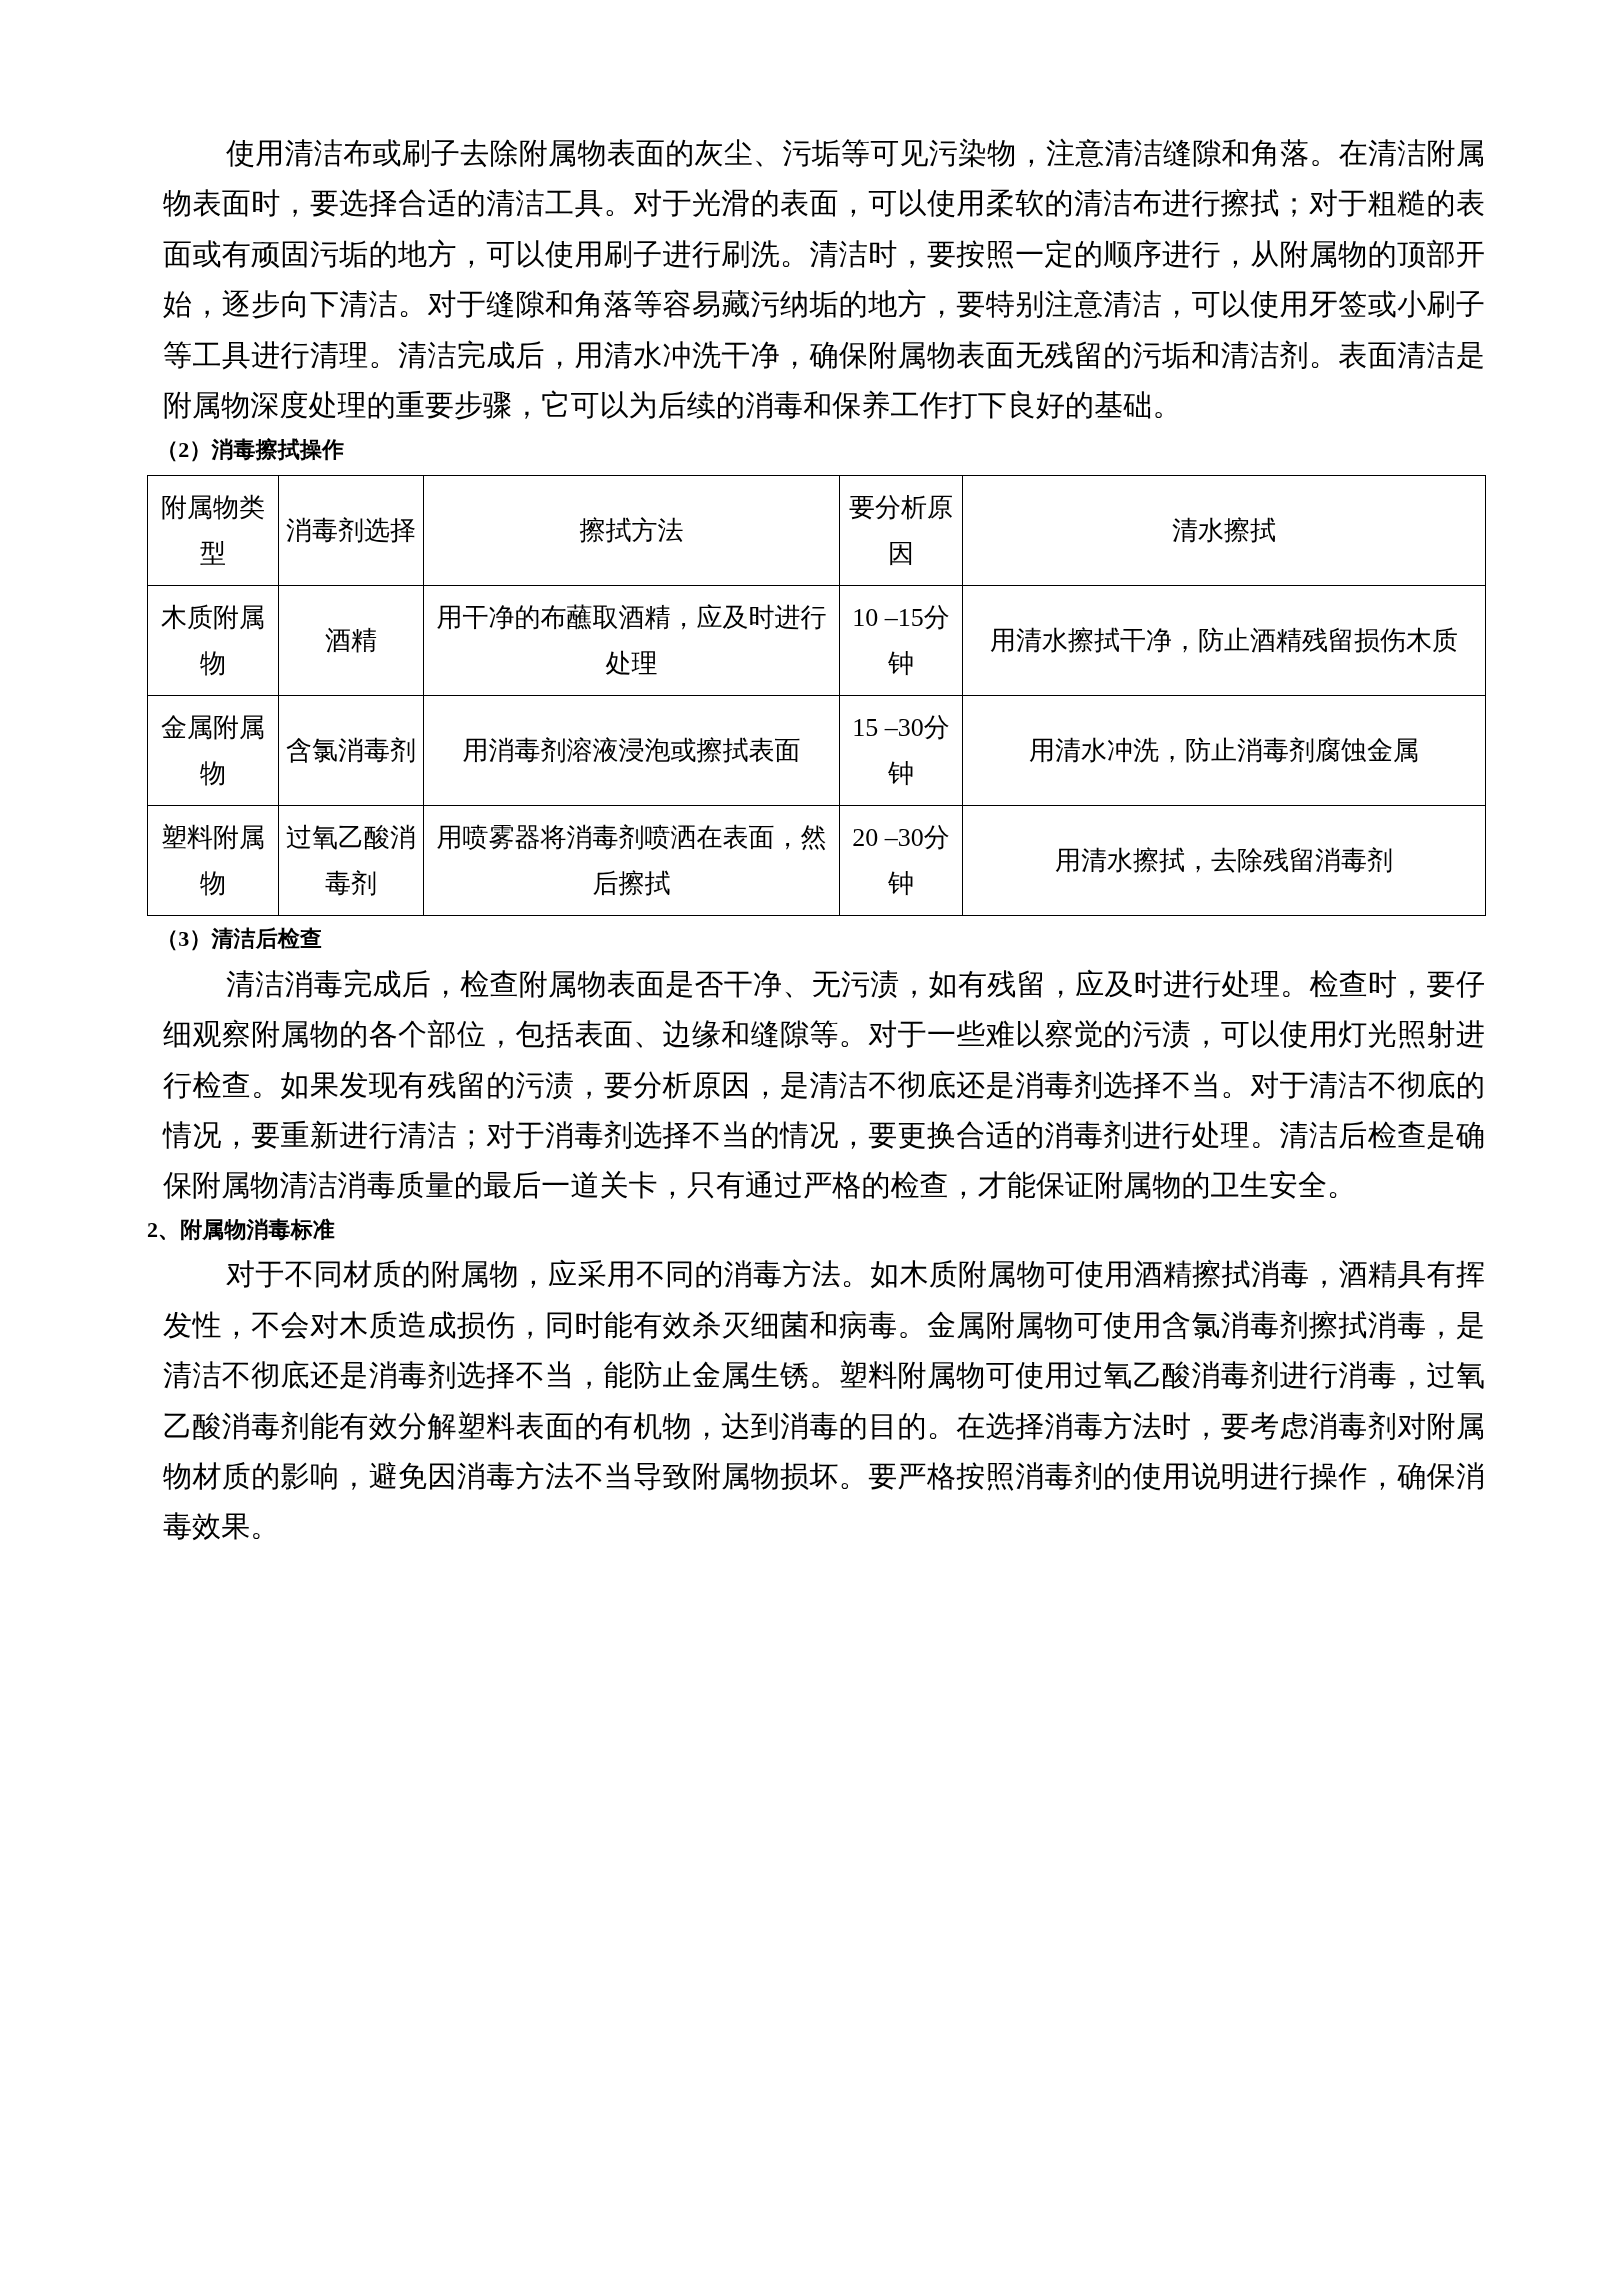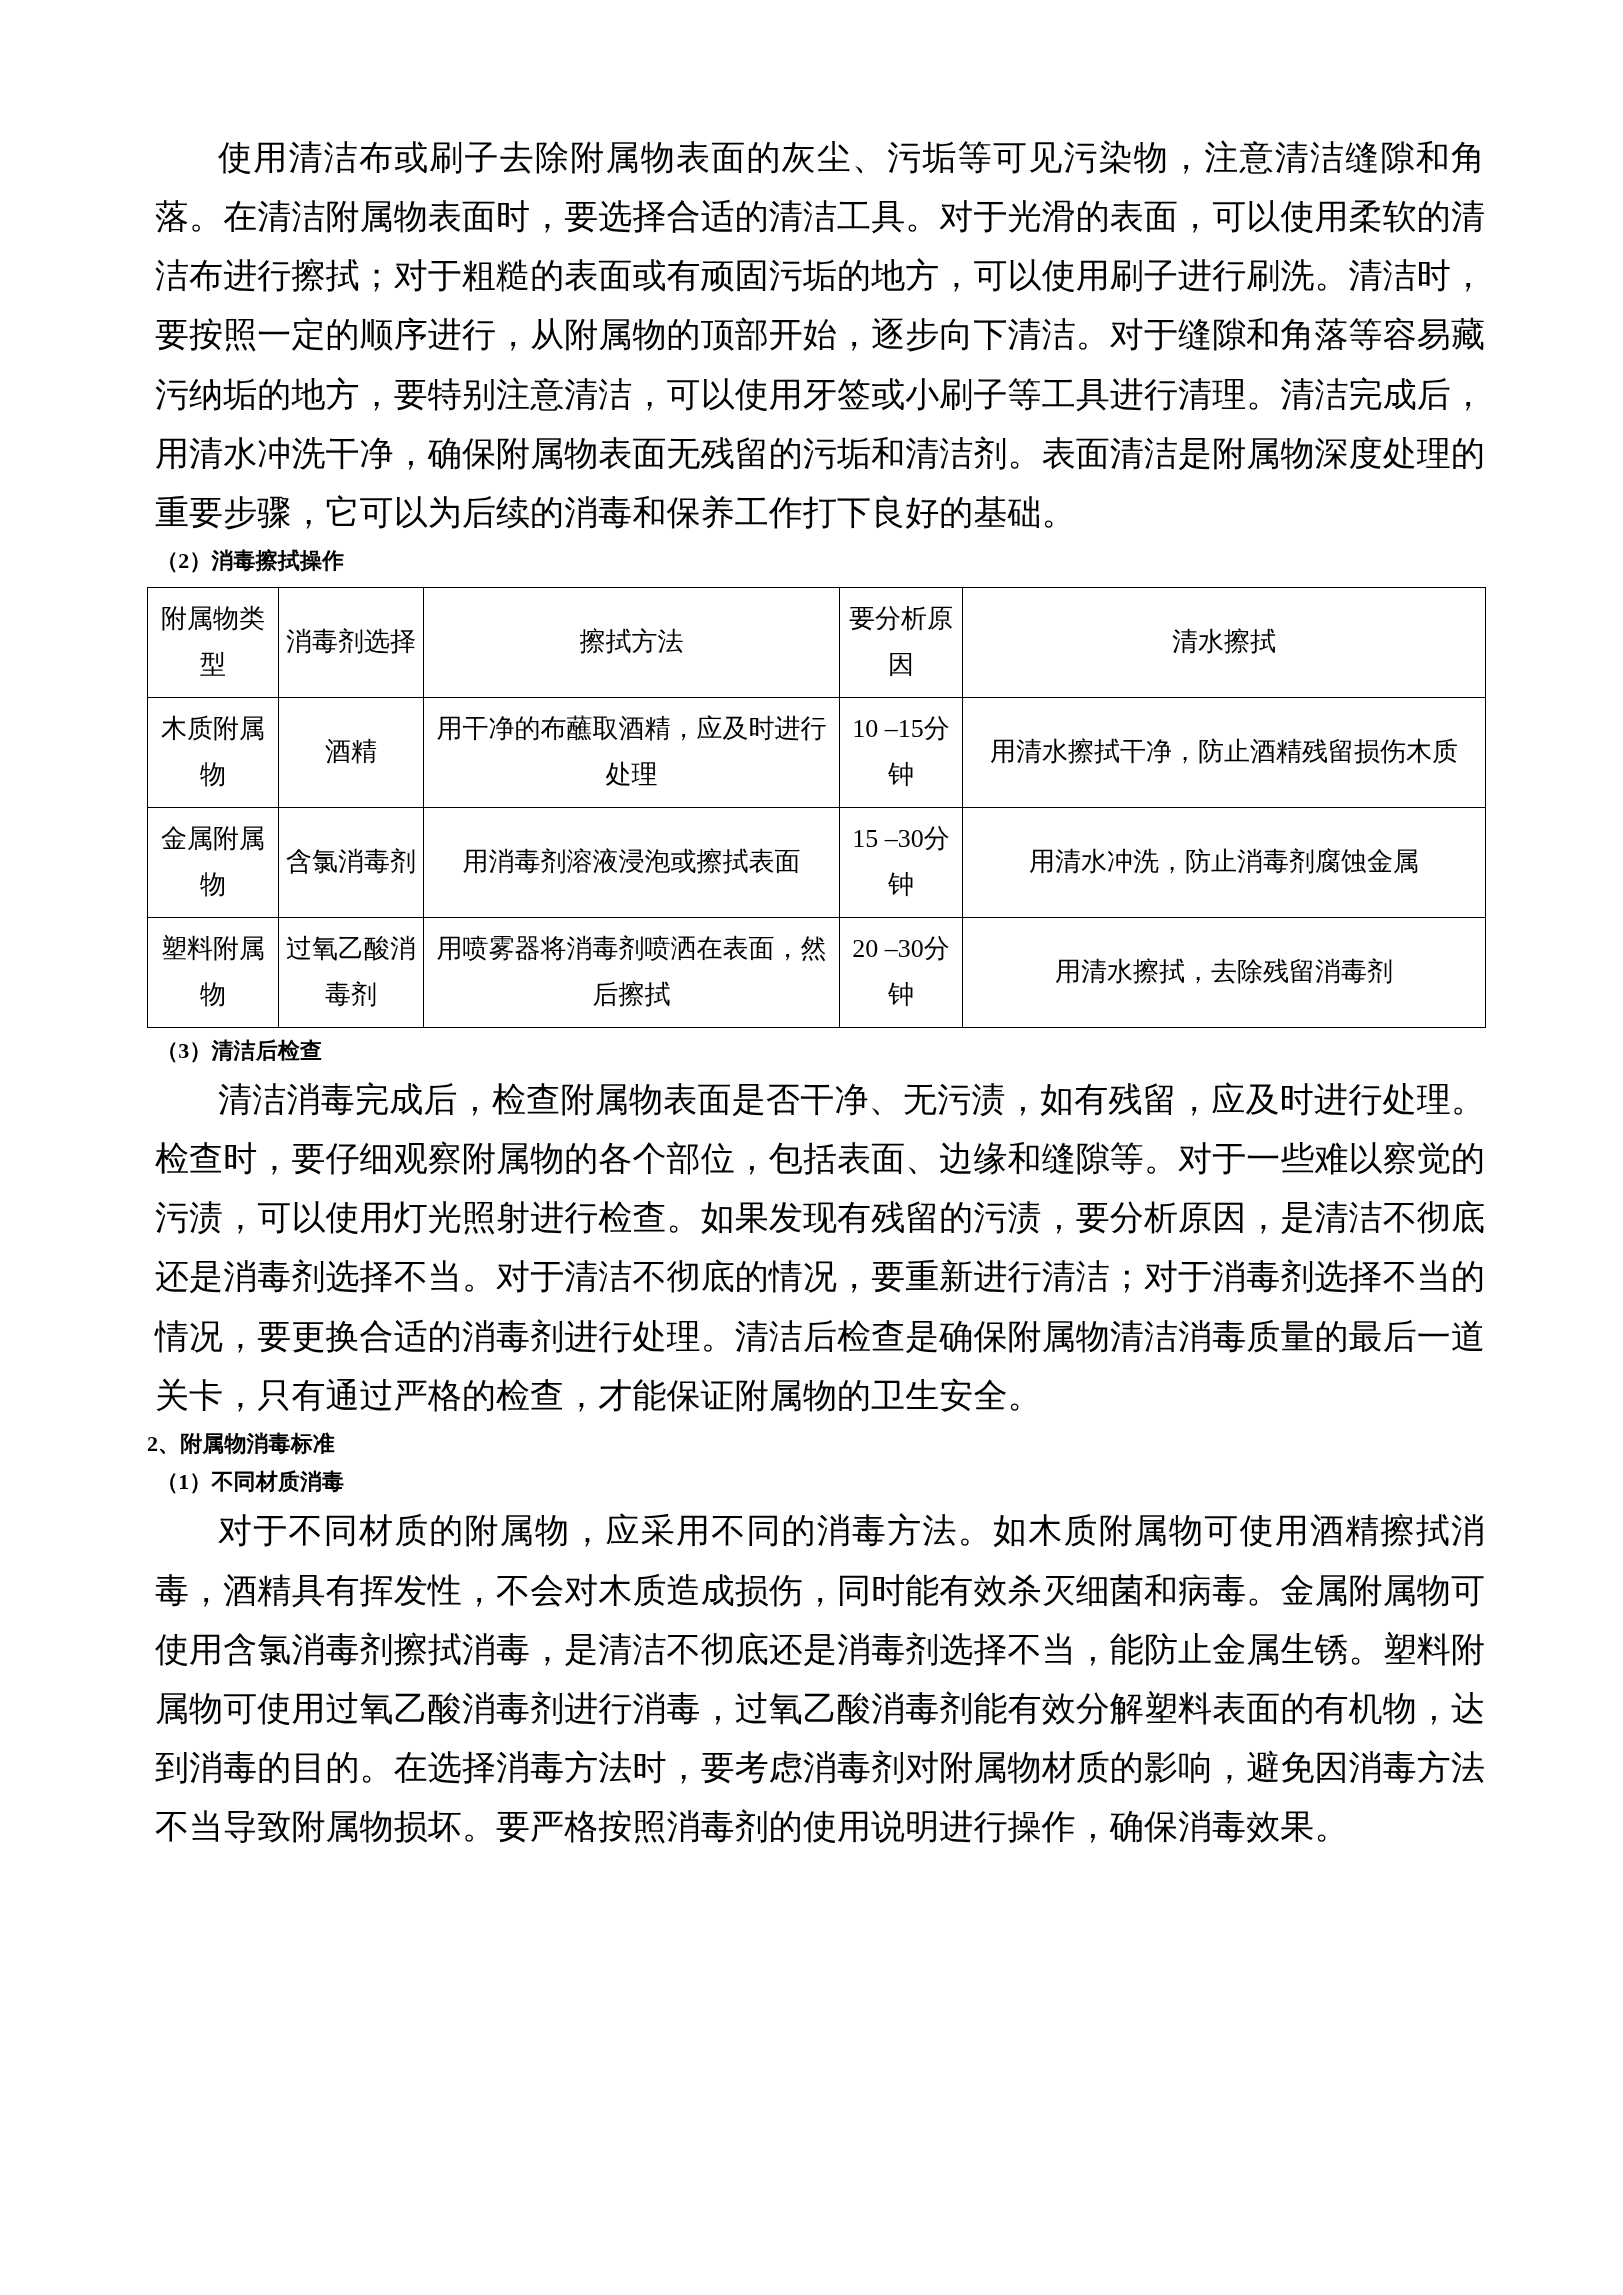--- a/index.html
+++ b/index.html
@@ -16,22 +16,22 @@
     width: 1623px;
     height: 2295px;
     background: #ffffff;
     box-sizing: border-box;
     padding: 128px 134px 0 147px;
   }
   .doc-body {
     width: 1338px;
   }
   p.para {
-    margin: 0 0 0 8px;
-    font-size: 34px;
+    margin: 0 0 0 16px;
+    font-size: 29px;
     line-height: 1.74;
     text-align: justify;
     text-justify: inter-ideograph;
     text-indent: 63px;
     letter-spacing: 0.1px;
   }
   h3.heading {
     margin: 0;
     font-size: 22px;
     line-height: 1.74;
@@ -117,19 +117,18 @@
         </tr>
       </tbody>
     </table>
 
     <h3 class="heading heading-indent">（3）清洁后检查</h3>
 
     <p class="para">清洁消毒完成后，检查附属物表面是否干净、无污渍，如有残留，应及时进行处理。检查时，要仔细观察附属物的各个部位，包括表面、边缘和缝隙等。对于一些难以察觉的污渍，可以使用灯光照射进行检查。如果发现有残留的污渍，要分析原因，是清洁不彻底还是消毒剂选择不当。对于清洁不彻底的情况，要重新进行清洁；对于消毒剂选择不当的情况，要更换合适的消毒剂进行处理。清洁后检查是确保附属物清洁消毒质量的最后一道关卡，只有通过严格的检查，才能保证附属物的卫生安全。</p>
 
     <h3 class="heading">2、附属物消毒标准</h3>
 
-    <h3 class="heading heading-indent">（1）不同材质消毒</h3>
 
     <p class="para">对于不同材质的附属物，应采用不同的消毒方法。如木质附属物可使用酒精擦拭消毒，酒精具有挥发性，不会对木质造成损伤，同时能有效杀灭细菌和病毒。金属附属物可使用含氯消毒剂擦拭消毒，是清洁不彻底还是消毒剂选择不当，能防止金属生锈。塑料附属物可使用过氧乙酸消毒剂进行消毒，过氧乙酸消毒剂能有效分解塑料表面的有机物，达到消毒的目的。在选择消毒方法时，要考虑消毒剂对附属物材质的影响，避免因消毒方法不当导致附属物损坏。要严格按照消毒剂的使用说明进行操作，确保消毒效果。</p>
 
   </div>
 </div>
 
 
 </body></html>

